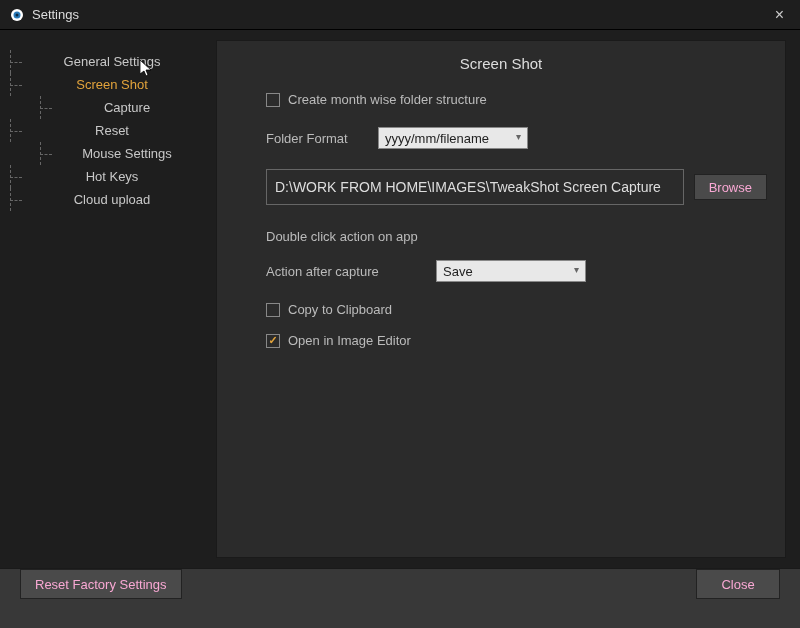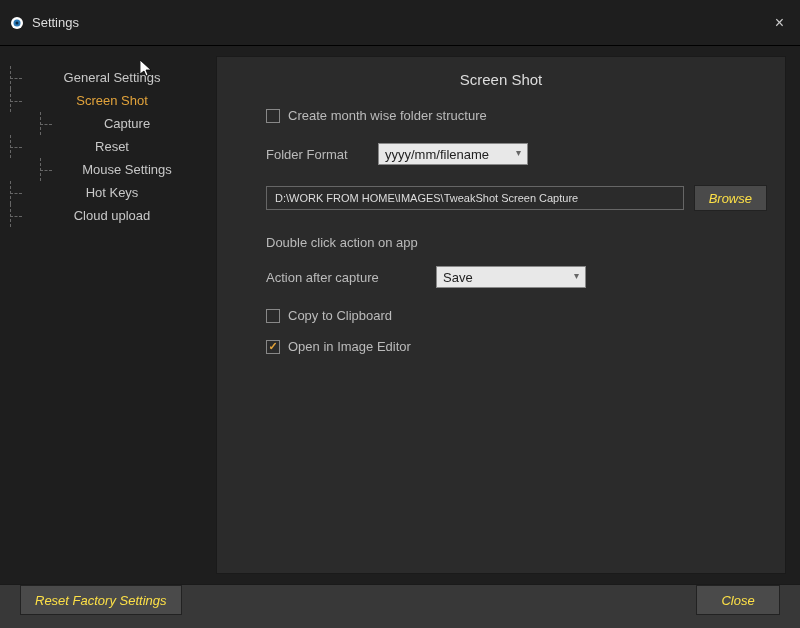--- a/index.html
+++ b/index.html
@@ -1,17 +1,17 @@
 <!DOCTYPE html>
 <html><head>
   <meta charset="utf-8">
   <style>
     * { margin:0; padding:0; box-sizing:border-box; font-family:"Segoe UI",Arial,sans-serif; }
     body { background:#1e1e1e; width:800px; height:628px; color:#c8c8c8; font-size:13px; overflow:hidden; }
-    .titlebar { height:46px; background:#1e1e1e; display:flex; align-items:center; padding:0 10px; border-bottom:1px solid #000; }
+    .titlebar { height:30px; background:#1e1e1e; display:flex; align-items:center; padding:0 10px; border-bottom:1px solid #000; }
     .titlebar .icon { width:14px; height:14px; margin-right:8px; }
     .titlebar .title { flex:1; color:#ddd; }
     .titlebar .close { color:#ccc; font-size:16px; cursor:pointer; padding:0 6px; }
     .content { display:flex; height:538px; }
     .sidebar { width:210px; padding:20px 10px 2px 24px;text-align:center; }
     .tree-item { position:relative; padding:4px 0; color:#c8c8c8; cursor:pointer; }
     .tree-item.active { color:#e2a33b; }
     .tree-item.sub { padding-left:30px; }
     .tree-item::before { content:"";position:absolute;left:-14px;top:0;bottom:0;border-left:1px dashed #666; }
     .tree-item::after { content:"";position:absolute;left:-14px;top:12px;width:12px;border-top:1px dashed #666; }
@@ -23,22 +23,22 @@
     .panel-title { text-align:center; padding:14px 0 20px 0; font-size:15px; color:#ddd; }
     .form { padding:0 18px; }
     .row { display:flex; align-items:center; margin-bottom:16px;padding-left:31px; }
     .row.gap-lg { margin-bottom:20px; }
     .checkbox { width:14px; height:14px; border:1px solid #888; margin-right:8px; display:flex; align-items:center; justify-content:center; cursor:pointer; }
     .checkbox.checked::after { content:"✓"; color:#e2a33b; font-size:11px; line-height:1; font-weight:bold; }
     .label { color:#bbb; }
     .field-label { width:170px; color:#bbb; }
     .select { background:#e8e8e8; color:#222; border:1px solid #888; height:22px; padding:0 22px 0 6px; position:relative; cursor:pointer; display:flex; align-items:center; min-width:150px; }
     .select::after { content:"▾"; position:absolute; right:6px; top:3px; color:#666; font-size:10px; }
-    .text-input { background:#2b2b2b; border:1px solid #666; color:#ddd; height:24px; padding:0 8px; flex:1; font-size:11px; }
-    .btn { background:#4a4a4a; border:1px solid #222; color:#fde047; height:26px; padding:0 14px; cursor:pointer; display:flex; align-items:center; justify-content:center;font-style:italic; }
+    .text-input { background:#2b2b2b; border:1px solid #666; color:#ddd; height:36px; padding:0 8px; flex:1; font-size:14px; }
+    .btn { background:#4a4a4a; border:1px solid #222; color:#f9a8d4; height:26px; padding:0 14px; cursor:pointer; display:flex; align-items:center; justify-content:center; }
     .path-row { gap:10px; margin-bottom:24px; }
     .footer { height:60px; background:#383838; border-top:1px solid #1a1a1a; display:flex; align-items:flex-start; padding:0 20px; }
     .footer .spacer { flex:1; }
     .footer .btn { min-width:84px; height:30px; }
   </style>
 </head>
 <body>
 
 <div class="titlebar">
   <span class="icon">

